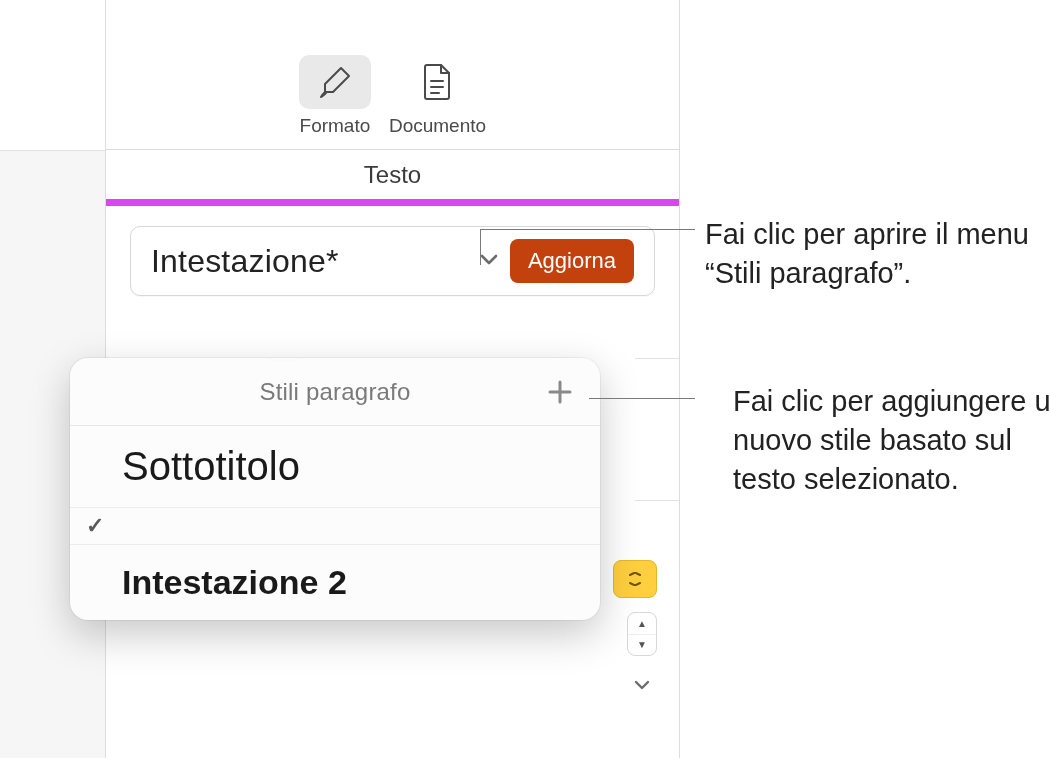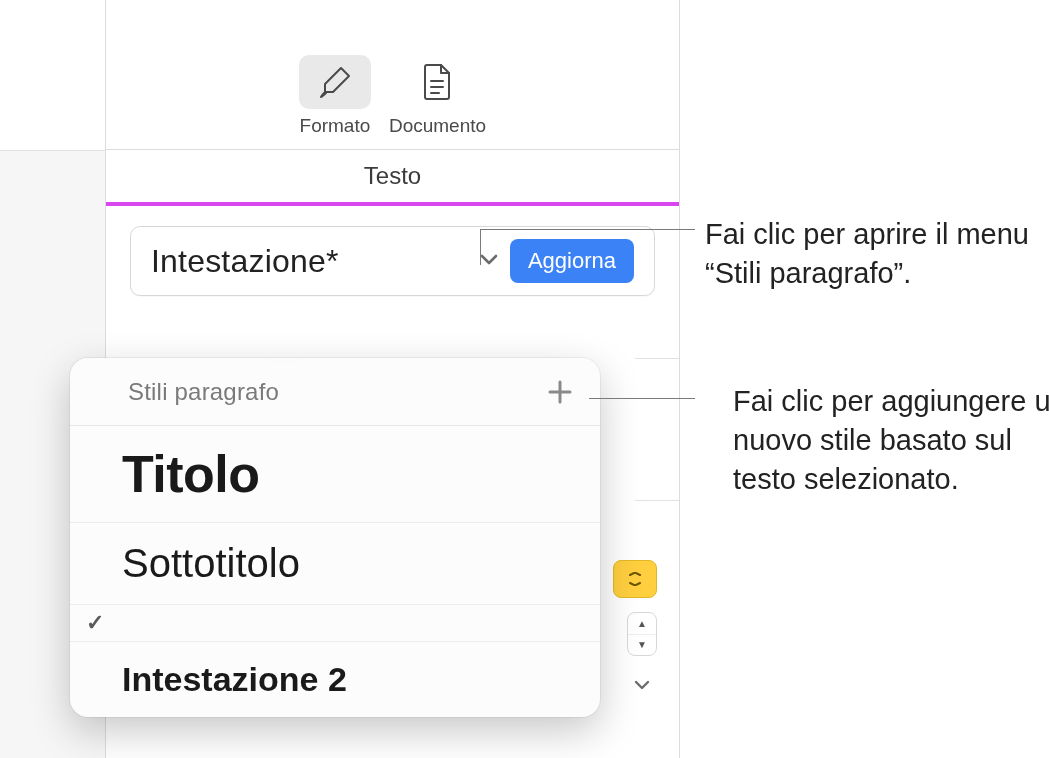--- a/index.html
+++ b/index.html
@@ -51,21 +51,21 @@
     align-items: center;
     justify-content: center;
   }
   .toolbar-icon-wrap.active {
     background: #e9e9ea;
   }
 
   
   .tabs {
     height: 56px;
-    border-bottom: 4px solid #d946ef;
+    border-bottom: 7px solid #d946ef;
     display: flex;
     align-items: center;
     justify-content: center;
     font-size: 24px;
     color: #3b3b3b;
   }
 
   
   .style-row {
     padding: 20px 24px;
@@ -90,21 +90,21 @@
     color: #222;
     letter-spacing: 0.2px;
   }
   .chevron-down {
     color: #6c6c6c;
   }
   .update-btn {
     height: 44px;
     padding: 0 18px;
     border-radius: 8px;
-    background: #3b82f6;
+    background: #c2410c;
     color: #fff;
     font-size: 22px;
     font-weight: 500;
     border: none;
     display: flex;
     align-items: center;
     margin-left: 10px;
   }
 
   
@@ -196,20 +196,21 @@
   }
   .popover-header {
     height: 68px;
     display: flex;
     align-items: center;
     border-bottom: 1px solid #e6e6e6;
     padding: 0 22px;
   }
   .popover-title {
     flex: 1;
+    text-align: center;
     font-size: 24px;
     color: #7a7a7a;
     letter-spacing: 0.2px;
   }
   .plus-btn {
     width: 36px;
     height: 36px;
     display: flex;
     align-items: center;
     justify-content: center;
@@ -342,23 +343,20 @@
     <div class="spacer-left"></div>
     <div class="popover-title">Stili paragrafo</div>
     <div class="plus-btn">
       <svg width="28" height="28" viewBox="0 0 28 28" fill="none" stroke="#8a8a8a" stroke-width="3" stroke-linecap="round">
           <line x1="14" y1="4" x2="14" y2="24"></line>
           <line x1="4" y1="14" x2="24" y2="14"></line>
         </svg>
     </div>
   </div>
   <div class="popover-list">
-    <div class="popover-item title">
-      <span>Titolo</span>
-    </div>
     <div class="popover-item subtitle">
       <span>Sottotitolo</span>
     </div>
     <div class="popover-item heading">
       <span class="check">✓</span>
     </div>
     <div class="popover-item heading2">
       <span>Intestazione 2</span>
     </div>
   </div>

